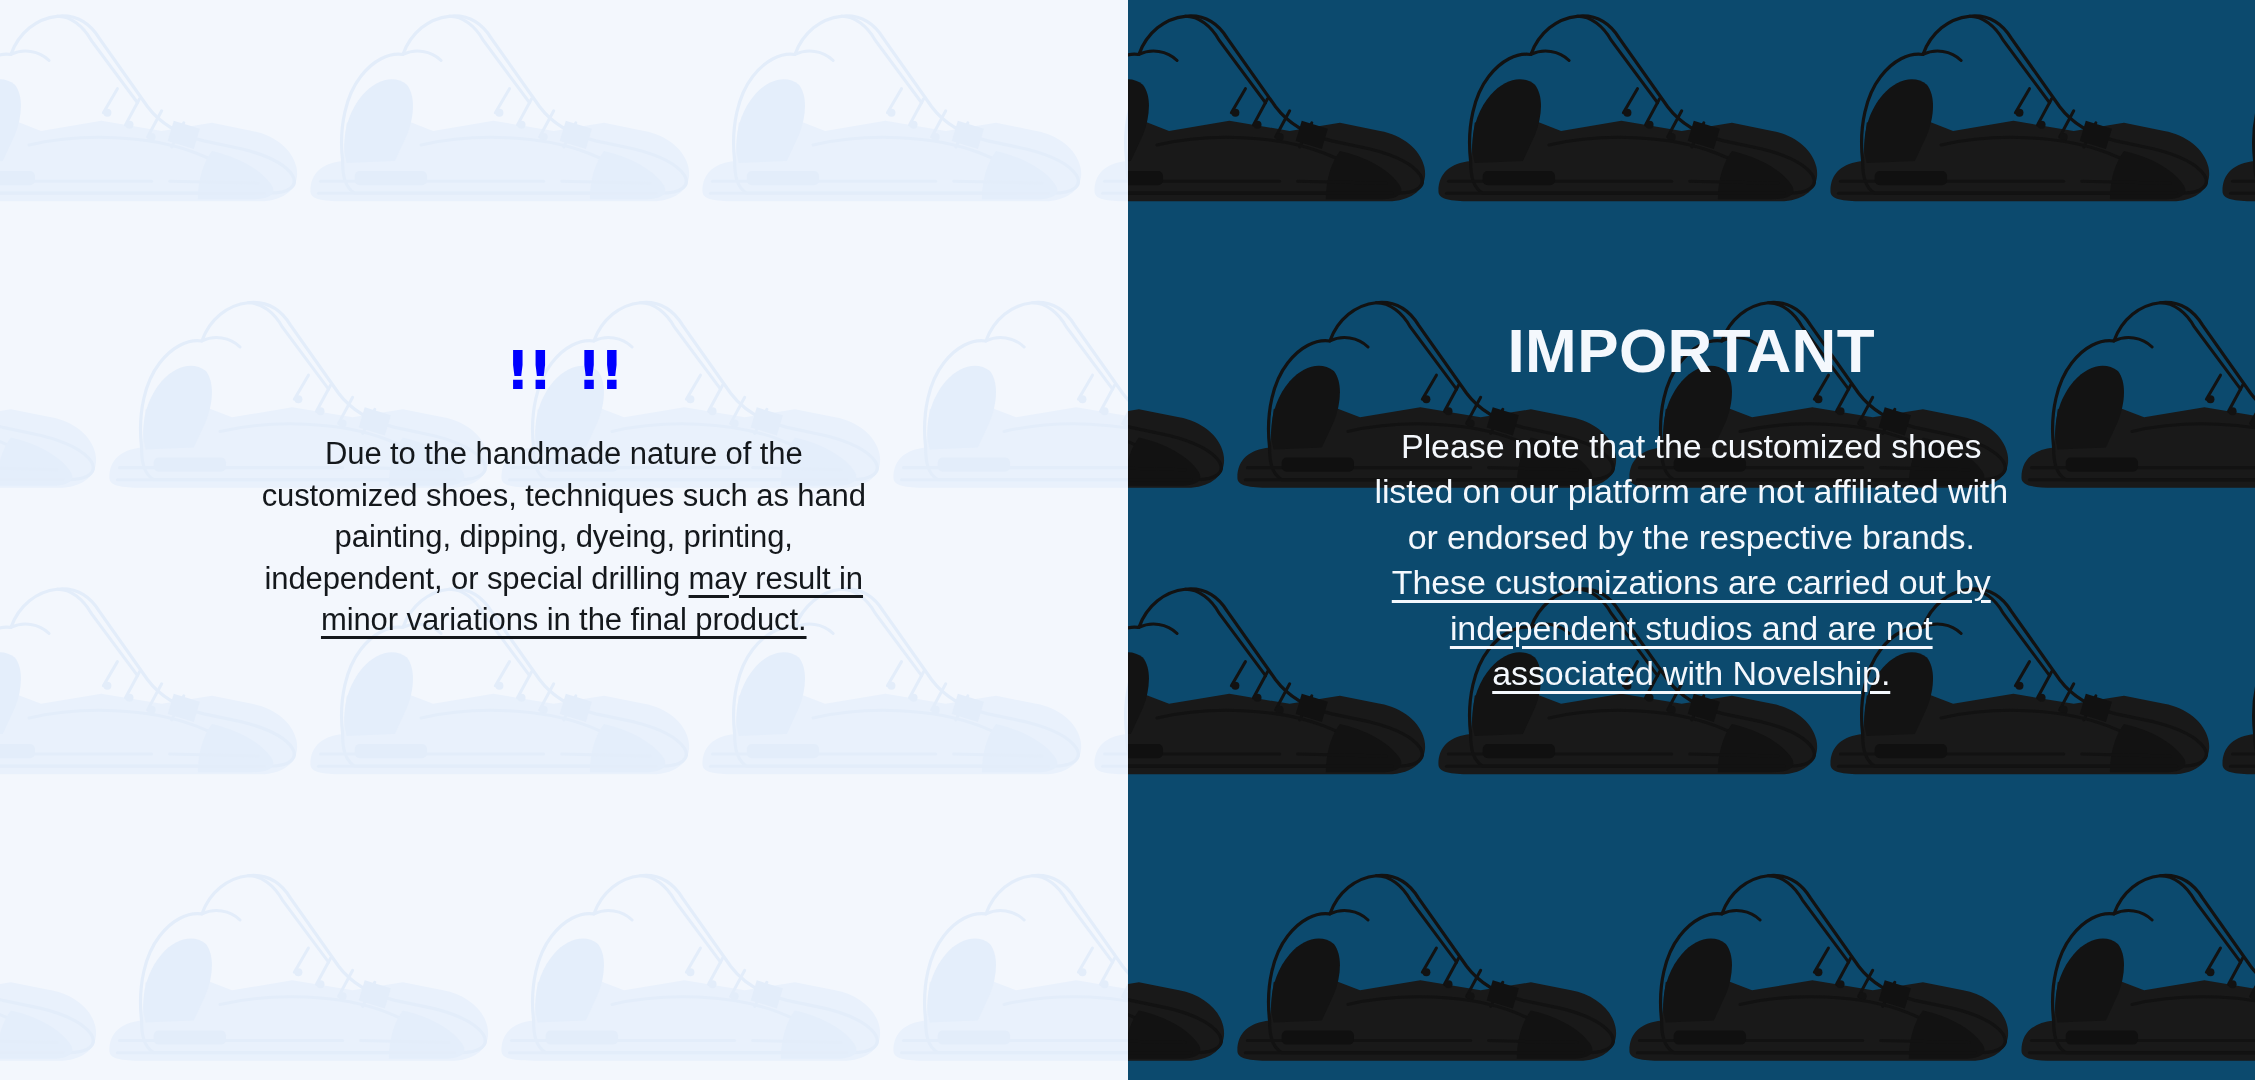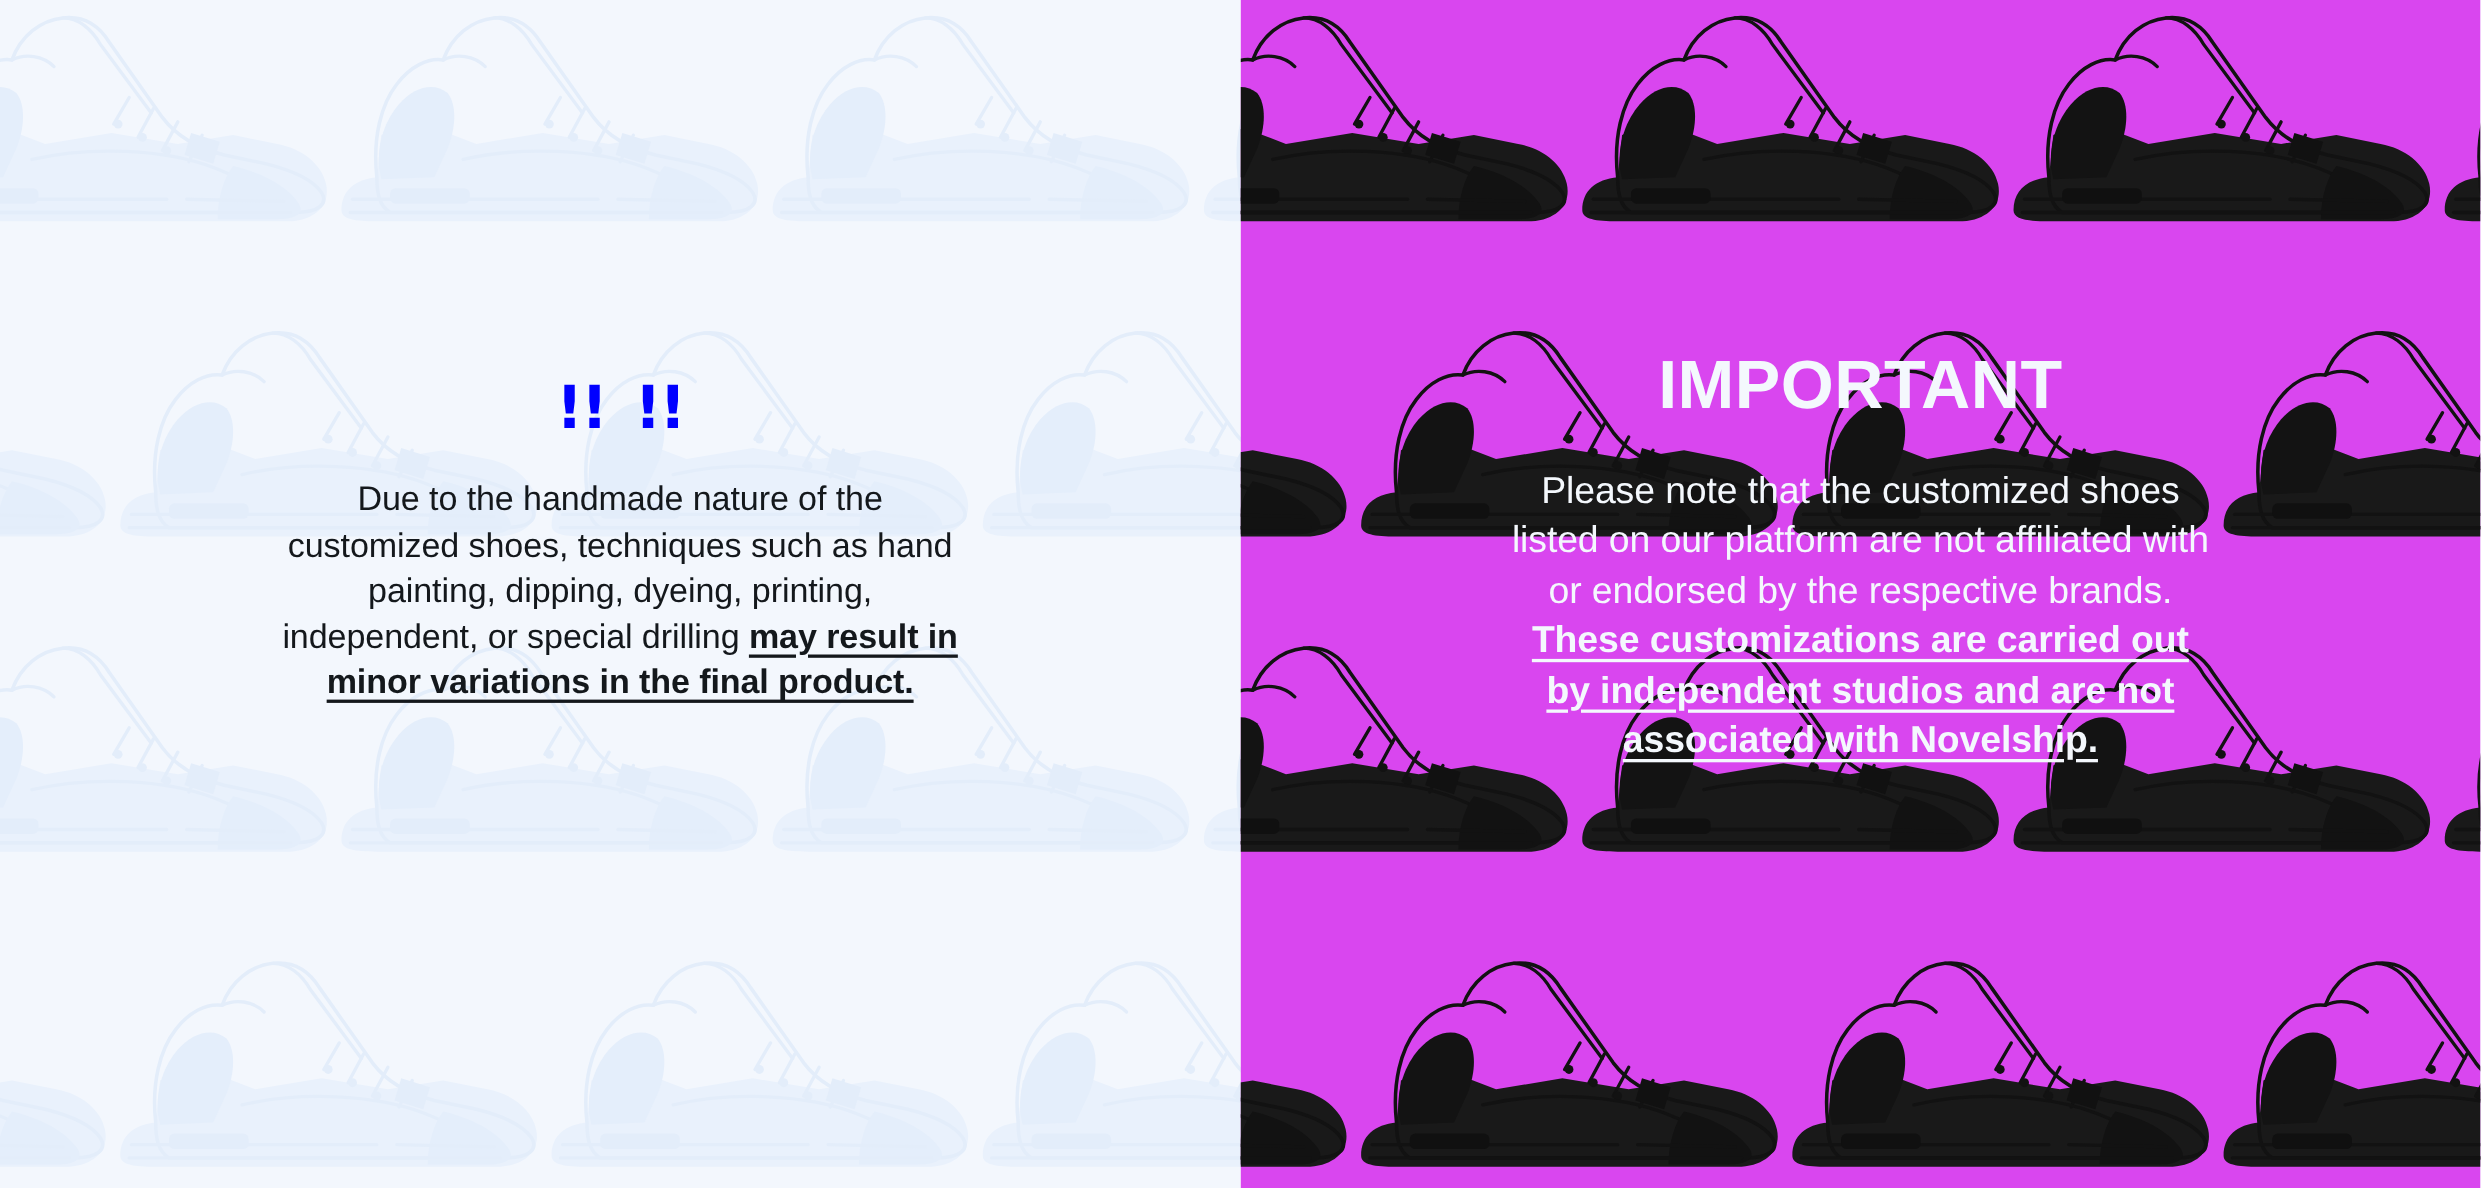--- a/index.html
+++ b/index.html
@@ -30,21 +30,21 @@
   .pattern {
     position: absolute;
     inset: -160px -160px -160px -160px;
     pointer-events: none;
     z-index: 0;
   }
   .pattern svg { display:block; width:100%; height:100%; }
 
   
   .panel-left  { background: #f3f7fd; }
-  .panel-right { background: #d946ef; }
+  .panel-right { background: #0c4a6e; }
 
   
   .content {
     position: relative;
     z-index: 2;
     width: 100%;
     display: flex;
     flex-direction: column;
     align-items: center;
   }
@@ -104,21 +104,21 @@
   }
 
   .body-right {
     margin-top: 40px;
     font-size: 34px;
     color: #f4f8fd;
     width: 640px;
   }
 
   .emph {
-    font-weight: 700;
+    font-weight: 400;
     text-decoration: underline;
     text-underline-offset: 6px;
     text-decoration-thickness: 2.5px;
   }
   .body-right .emph { text-decoration-thickness: 2.5px; }
 </style>
 </head>
 <body>
 
 <section class="panel panel-left">

